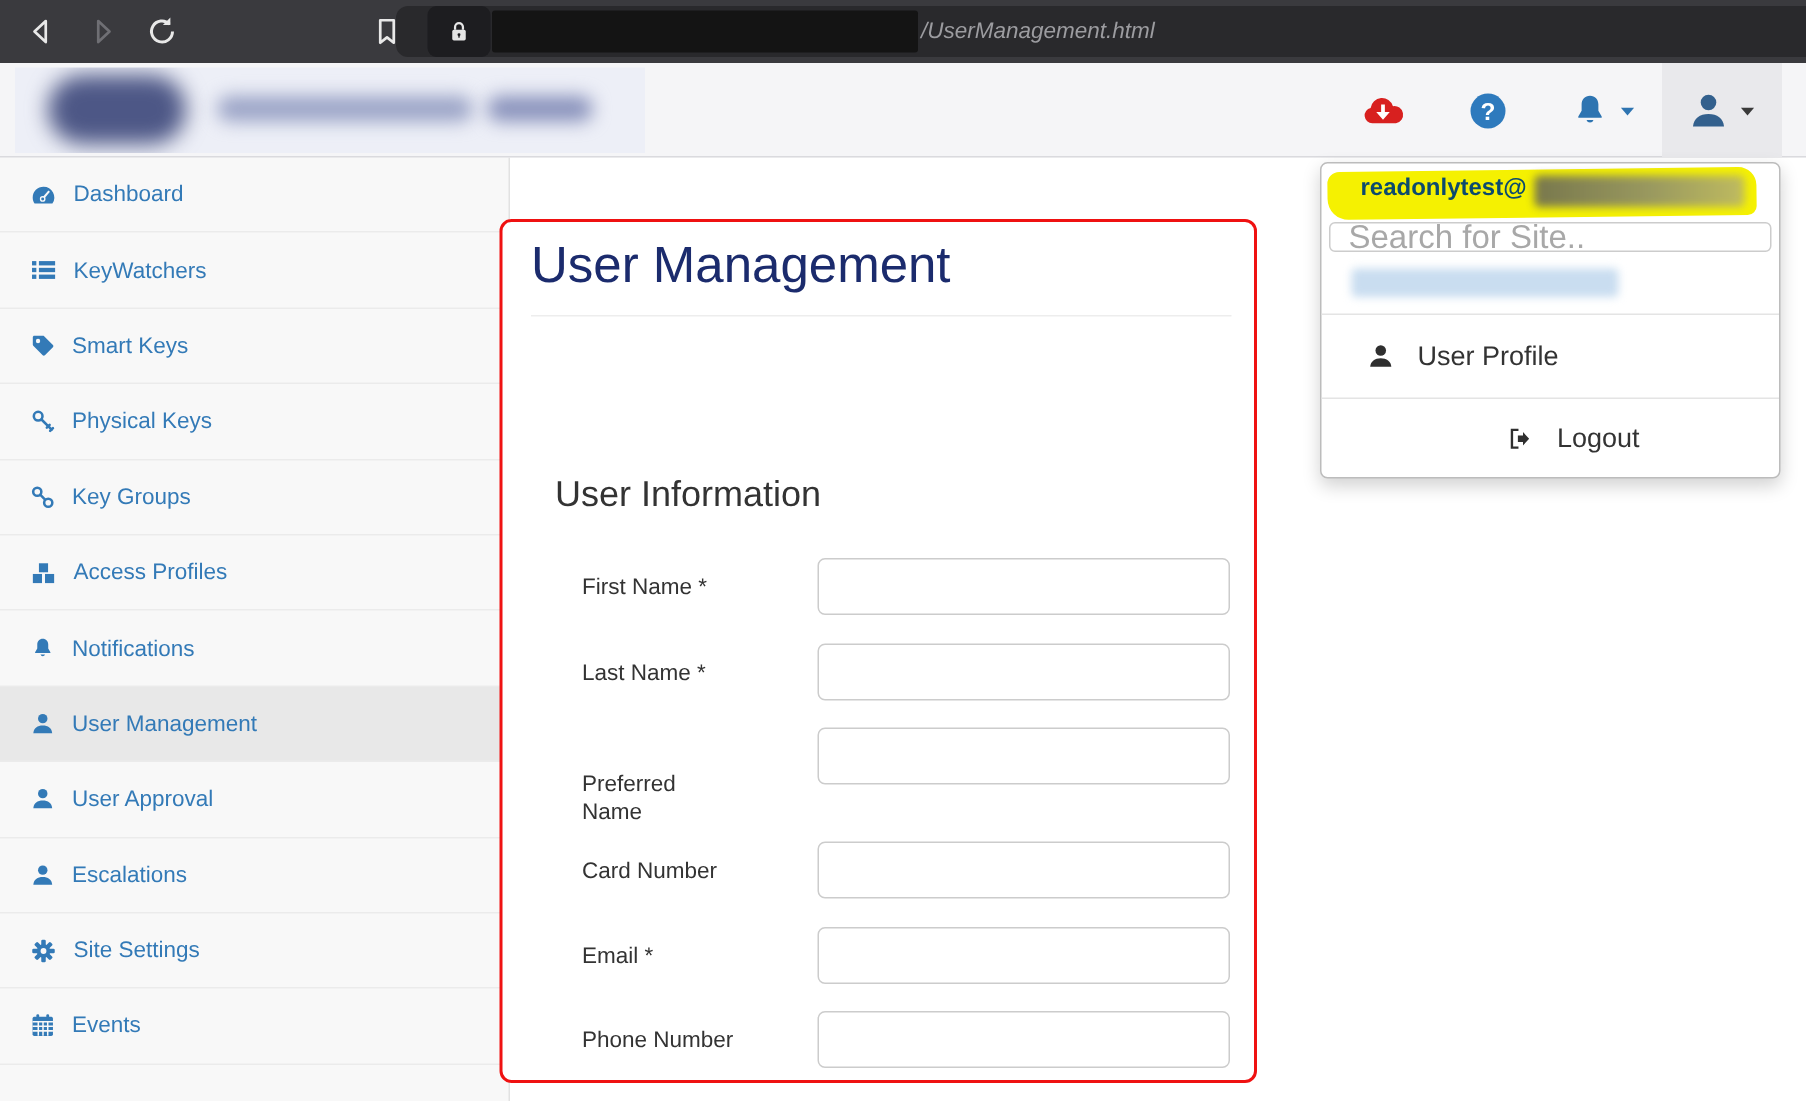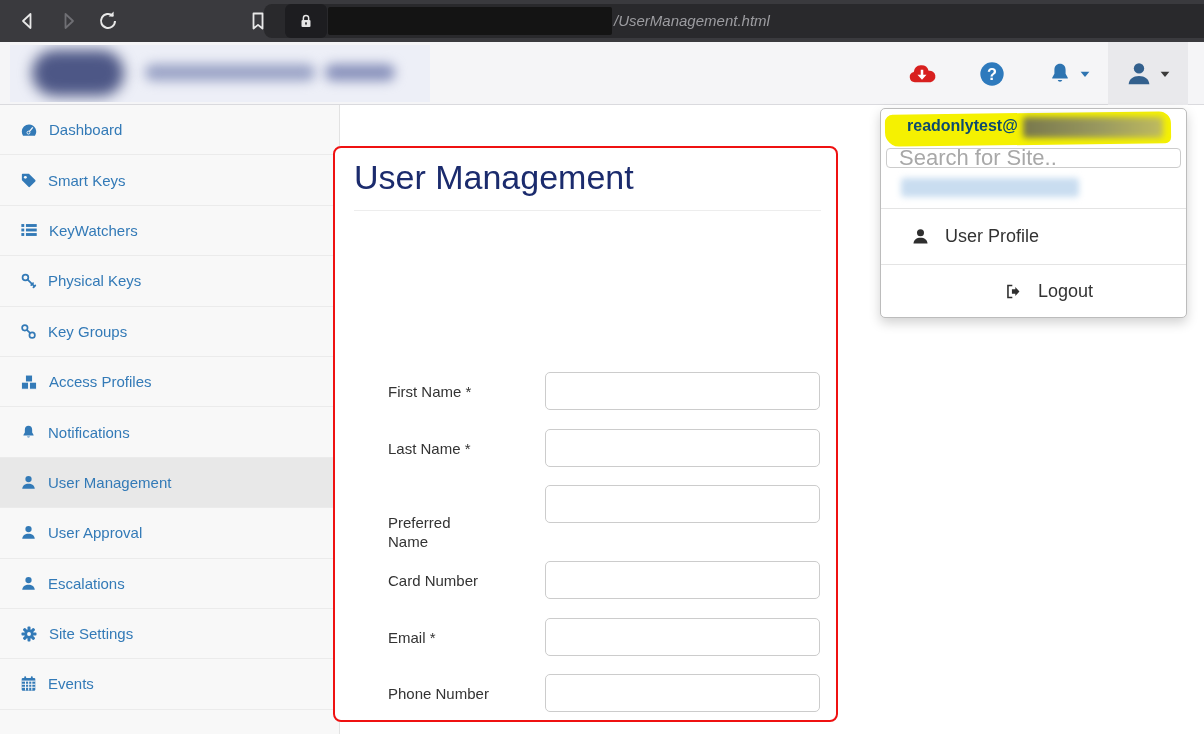--- a/index.html
+++ b/index.html
@@ -128,36 +128,36 @@
 <div class="sidebar">
   <div class="side-item">
     <svg viewBox="0 0 20 20" width="18" height="18">
       <path fill="currentColor" d="M10 3.8A8 8 0 0 0 2 11.8c0 1.7.5 3.2 1.4 4.5h13.2A8 8 0 0 0 10 3.8z"></path>
       <path stroke="#f8f8f8" stroke-width="1.5" d="M9.6 12.6l4.6-5.5" fill="none"></path>
       <circle cx="9.4" cy="12.9" r="1.6" fill="currentColor" stroke="#f8f8f8" stroke-width="1"></circle>
     </svg>
     <span>Dashboard</span>
   </div>
   <div class="side-item">
-    <svg viewBox="0 0 20 20" width="17" height="17" fill="currentColor">
-      <path d="M2.2 10.2V3.4c0-.7.5-1.2 1.2-1.2h6.8c.33 0 .64.13.87.36l6.9 6.9c.47.47.47 1.23 0 1.7l-6.3 6.3c-.47.47-1.23.47-1.7 0l-7.4-7.4a1.2 1.2 0 0 1-.37-.86z"></path>
-      <circle cx="6.3" cy="6.3" r="1.7" fill="#f8f8f8"></circle>
-    </svg>
-    <span>Smart Keys</span>
-  </div>
-  <div class="side-item">
     <svg viewBox="0 0 20 20" width="18" height="18" fill="currentColor">
       <rect x="1.5" y="3.4" width="3.2" height="3.2"></rect>
         <rect x="6.6" y="3.4" width="12" height="3.2"></rect>
       <rect x="1.5" y="8.4" width="3.2" height="3.2"></rect>
         <rect x="6.6" y="8.4" width="12" height="3.2"></rect>
       <rect x="1.5" y="13.4" width="3.2" height="3.2"></rect>
         <rect x="6.6" y="13.4" width="12" height="3.2"></rect>
     </svg>
     <span>KeyWatchers</span>
+  </div>
+  <div class="side-item">
+    <svg viewBox="0 0 20 20" width="17" height="17" fill="currentColor">
+      <path d="M2.2 10.2V3.4c0-.7.5-1.2 1.2-1.2h6.8c.33 0 .64.13.87.36l6.9 6.9c.47.47.47 1.23 0 1.7l-6.3 6.3c-.47.47-1.23.47-1.7 0l-7.4-7.4a1.2 1.2 0 0 1-.37-.86z"></path>
+      <circle cx="6.3" cy="6.3" r="1.7" fill="#f8f8f8"></circle>
+    </svg>
+    <span>Smart Keys</span>
   </div>
   <div class="side-item">
     <svg viewBox="0 0 20 20" width="17" height="17" fill="none" stroke="currentColor" stroke-width="2" stroke-linecap="round">
       <circle cx="6.4" cy="6.4" r="3.4"></circle>
       <path d="M9 9l8 8"></path>
       <path d="M13.2 15.4l2.2-2.2"></path>
       <path d="M15.8 18l2.2-2.2"></path>
     </svg>
     <span>Physical Keys</span>
   </div>
@@ -229,20 +229,21 @@
     </svg>
     <span>Events</span>
   </div>
 </div>
 
 <div class="main-area"></div>
 
 <div class="content-box">
   <h1 class="page-title" style="font-weight:normal">User Management</h1>
   <div class="title-divider"></div>
+  <h2 class="section-title" style="font-weight:normal">User Information</h2>
 
   <label class="flabel" style="top:234px">First Name *</label>
   <input class="finput" style="top: 224px;" type="text" value="">
 
   <label class="flabel" style="top:291px">Last Name *</label>
   <input class="finput" style="top: 281px;" type="text" value="">
 
   <label class="flabel" style="top:365px">Preferred Name</label>
   <input class="finput" style="top: 337px;" type="text" value="">
 

